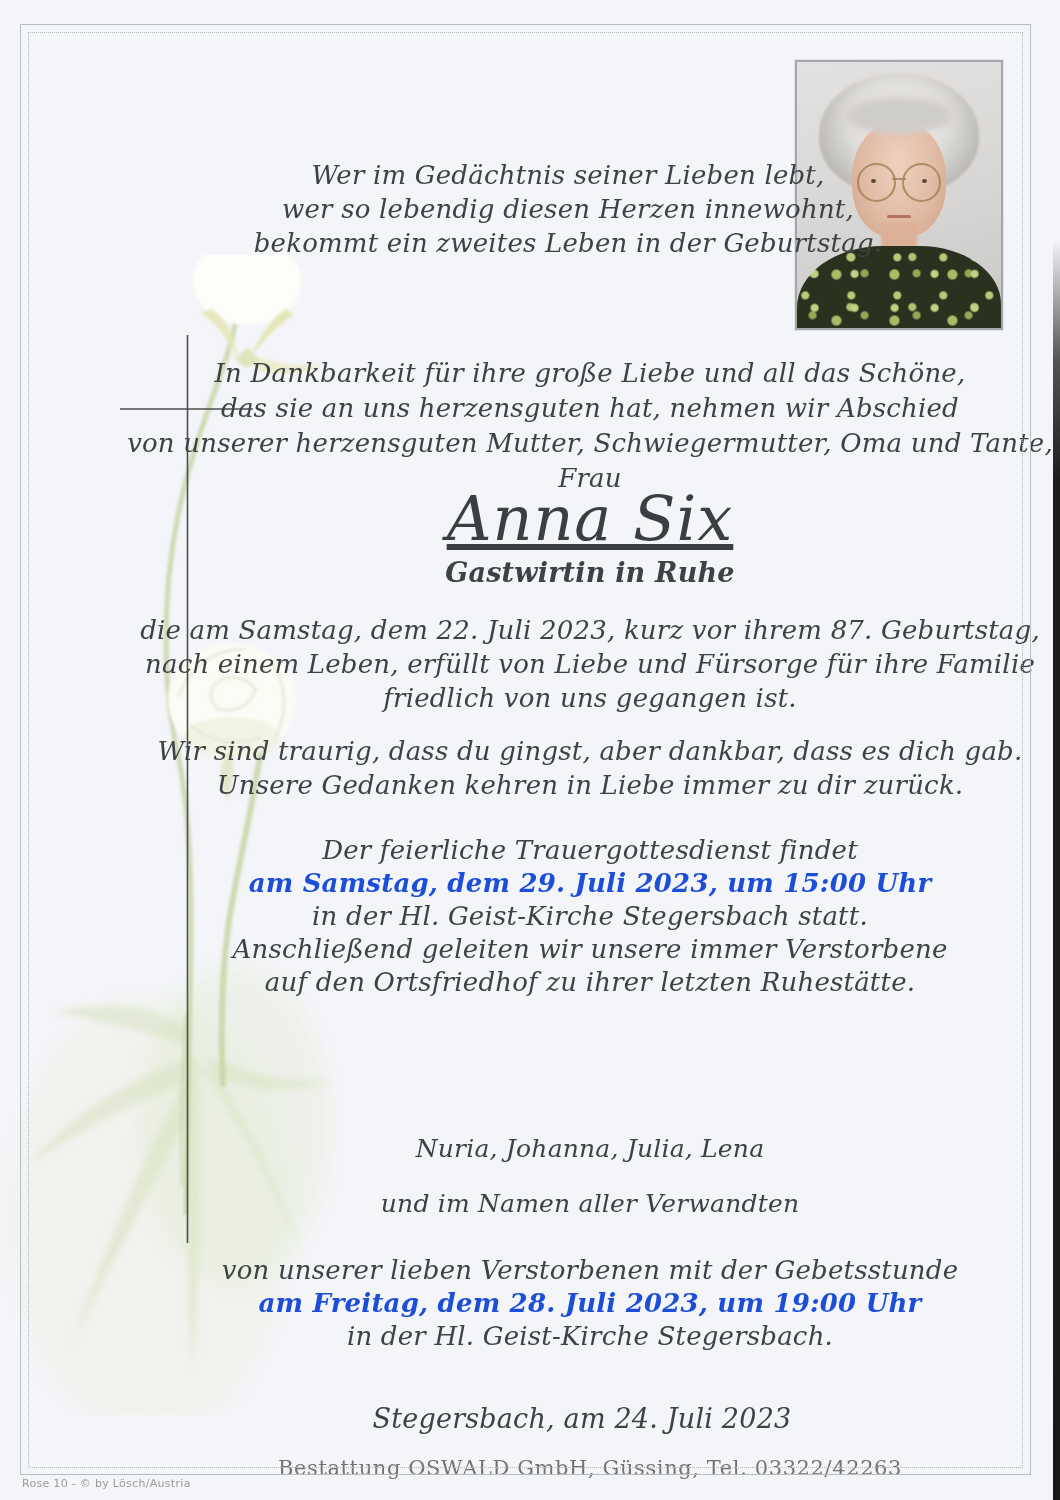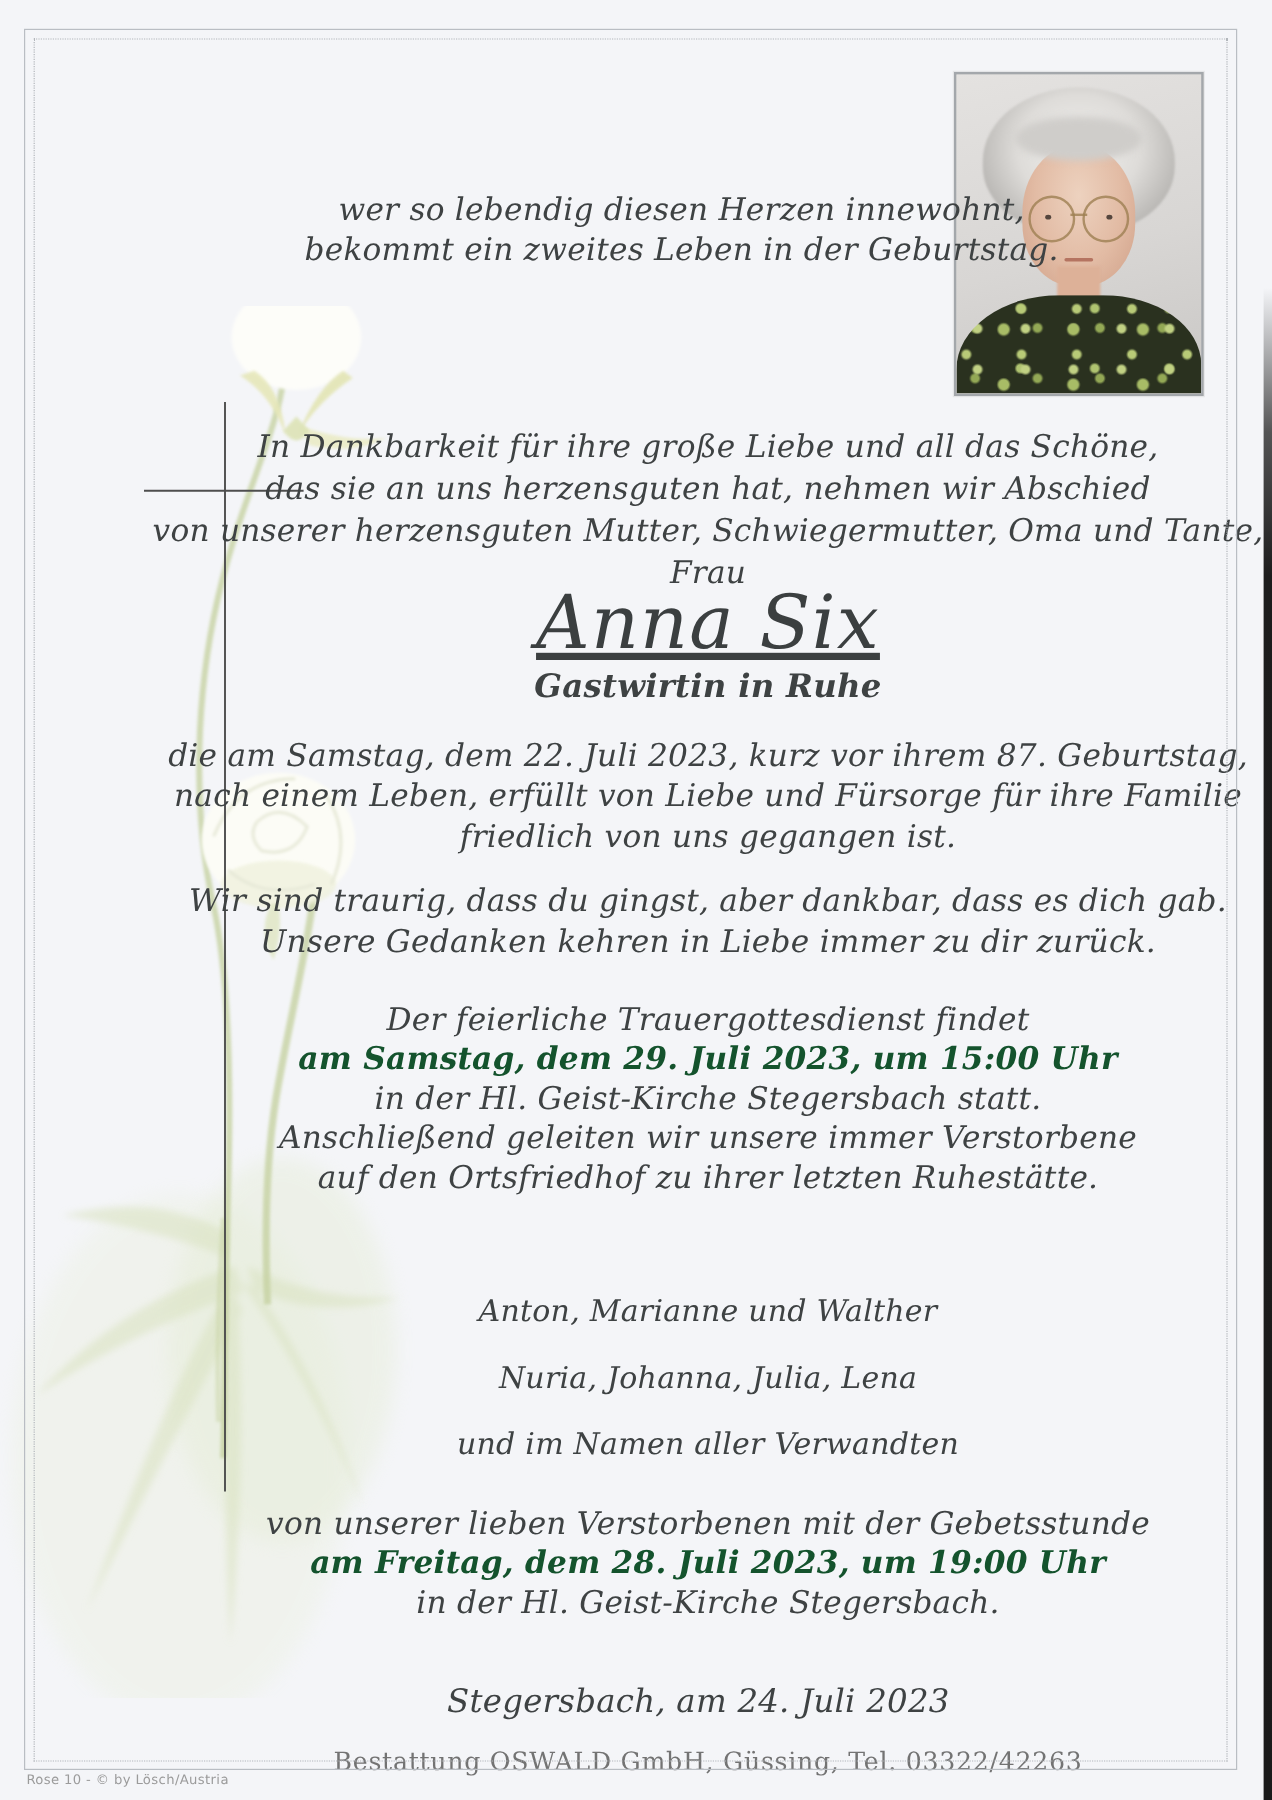--- a/index.html
+++ b/index.html
@@ -35,21 +35,21 @@
   
   .tblock{
     position:absolute;text-align:center;
     color:#3e4243;font-style:italic;
     font-size:26px;line-height:34px;
     letter-spacing:.2px;
   }
   .center-main{left:120px;width:940px;}   
   .center-quote{left:76px;width:984px;}   
   .center-date{left:112px;width:940px;}
-  .bold{font-weight:bold;color:#14532d;font-style:italic;}
+  .bold{font-weight:bold;color:#1d4ed8;font-style:italic;}
 
   .quote{top:158px;}
   .intro{top:356px;line-height:35px;}
   .deceased-name{
     top:484px;font-size:62px;line-height:70px;
     font-weight:normal;color:#3b3f40;letter-spacing:1px;text-decoration:underline;
   }
   .deceased-title{top:556px;font-size:27px;font-weight:bold;}
   .passing{top:613px;line-height:34px;}
   .remembrance{top:734px;line-height:34px;}
@@ -193,20 +193,21 @@
       <div class="p-lens left"></div>
         <div class="p-lens right"></div>
       <div class="p-bridge"></div>
       <div class="p-eye left"></div>
         <div class="p-eye right"></div>
     </div>
     <div class="p-mouth"></div>
   </div>
 
   <div class="tblock center-quote quote">
+    <div>Wer im Gedächtnis seiner Lieben lebt,</div>
     <div>wer so lebendig diesen Herzen innewohnt,</div>
     <div>bekommt ein zweites Leben in der Geburtstag.</div>
   </div>
 
   <div class="tblock center-main intro">
     <div>In Dankbarkeit für ihre große Liebe und all das Schöne,</div>
     <div>das sie an uns herzensguten hat, nehmen wir Abschied</div>
     <div>von unserer herzensguten Mutter, Schwiegermutter, Oma und Tante,</div>
     <div>Frau</div>
   </div>
@@ -227,21 +228,20 @@
 
   <div class="tblock center-main service">
     <div>Der feierliche Trauergottesdienst findet</div>
     <div class="bold">am Samstag, dem 29. Juli 2023, um 15:00 Uhr</div>
     <div>in der Hl. Geist-Kirche Stegersbach statt.</div>
     <div>Anschließend geleiten wir unsere immer Verstorbene</div>
     <div>auf den Ortsfriedhof zu ihrer letzten Ruhestätte.</div>
   </div>
 
 
-  <div class="tblock center-main mourners-1">Anton, Marianne und Walther</div>
   <div class="tblock center-main mourners-2">Nuria, Johanna, Julia, Lena</div>
   <div class="tblock center-main mourners-3">und im Namen aller Verwandten</div>
 
   <div class="tblock center-main prayer">
     <div>von unserer lieben Verstorbenen mit der Gebetsstunde</div>
     <div class="bold">am Freitag, dem 28. Juli 2023, um 19:00 Uhr</div>
     <div>in der Hl. Geist-Kirche Stegersbach.</div>
   </div>
 
   <div class="tblock center-date dateline">Stegersbach, am 24. Juli 2023</div>

